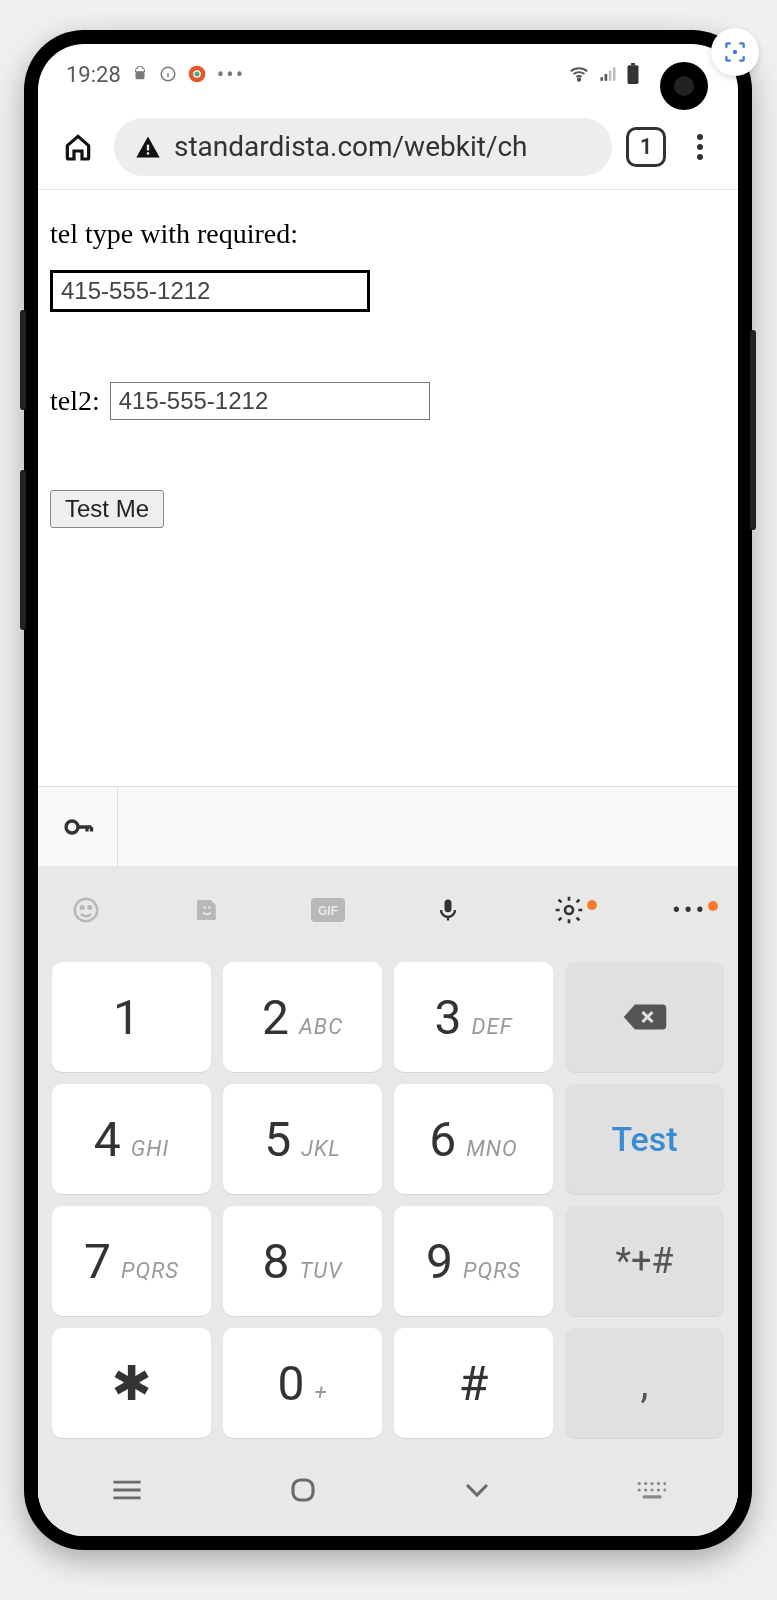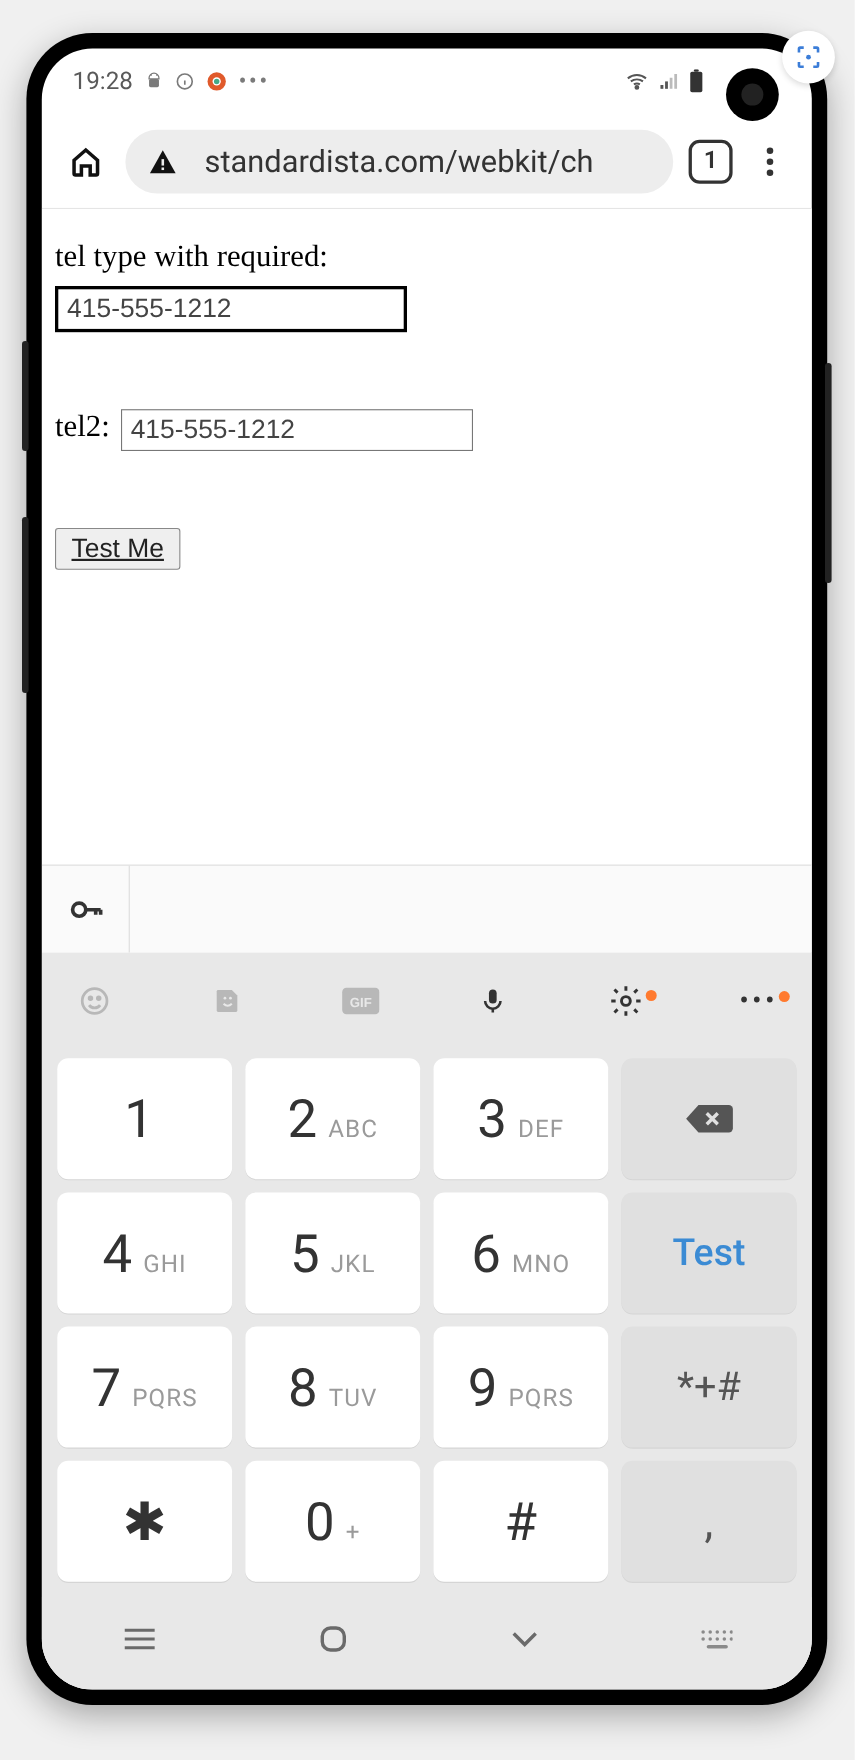--- a/index.html
+++ b/index.html
@@ -94,40 +94,39 @@
   
   .page {
     flex:1 1 auto;
     background:#fff;
     padding: 28px 12px;
     font-family: Georgia, "Times New Roman", serif;
     color:#000;
     font-size:28px;
   }
   .form-group { margin-bottom: 70px; }
-  .field-row { display:flex; align-items:flex-start; gap:10px; margin-top:10px;}
+  .field-row { display:flex; align-items:center; gap:10px; margin-top:20px;}
   .tel-input {
     font-family: Arial, sans-serif;
     font-size:24px;
     padding: 4px 8px;
     border:1px solid #777;
     color:#444;
     background:#fff;
     width:320px;
   }
   .tel-input.bold-border { border:3px solid #000; }
   .test-btn {
     font-family: Arial, sans-serif;
     font-size:24px;
     padding: 4px 14px;
     background:#efefef;
     border:1px solid #888;
     border-radius:3px;
     color:#222;
-    text-decoration:underline;
   }
   
   .suggest-bar {
     height:80px;
     border-top:1px solid #ddd;
     background:#fafafa;
     display:flex; align-items:center;
   }
   .key-pass {
     width:80px; height:100%;
@@ -165,21 +164,21 @@
     background:#fff;
     border-radius:10px;
     height:110px;
     display:flex; align-items:center; justify-content:center;
     box-shadow: 0 1px 0 rgba(0,0,0,0.08);
     position:relative;
     color:#333;
   }
   .key.grey { background:#e0e0e0; }
   .key .digit { font-size:48px; font-weight:400; color:#333; }
-  .key .sub { font-size:22px; color:#9a9a9a; margin-left:10px; letter-spacing:1px;}
+  .key .sub { font-size:22px; color:#9a9a9a; margin-left:10px; letter-spacing:1px;font-style:italic;}
   .key .inner { display:flex; align-items:baseline; }
   .key.next { color:#3b8bd4; font-size:34px; font-weight:500; }
   .key.sym .digit { font-size:40px;}
   
   .nav-bar {
     height:80px;
     display:flex; align-items:center; justify-content:space-around;
     color:#6a6a6a;
     background:#e8e8e8;
   }
@@ -261,21 +260,21 @@
           </svg>
       </div>
       <div class="url-pill">
         <span class="ico">
           <svg width="28" height="28" viewBox="0 0 24 24" fill="#111">
               <path d="M12 3l10 18H2L12 3z"></path>
               <rect x="11" y="10" width="2" height="5" fill="#ededed"></rect>
               <rect x="11" y="16.5" width="2" height="2" fill="#ededed"></rect>
             </svg>
         </span>
-        <span style="white-space:nowrap;margin-left:12px;">standardista.com/webkit/ch</span>
+        <span style="white-space:nowrap;">standardista.com/webkit/ch</span>
       </div>
       <div class="tab-count">
         <span>1</span>
       </div>
       <div class="more-btn">
         <svg width="8" height="30" viewBox="0 0 6 24" fill="#333">
             <circle cx="3" cy="4" r="2.4"></circle>
             <circle cx="3" cy="12" r="2.4"></circle>
             <circle cx="3" cy="20" r="2.4"></circle>
           </svg>

